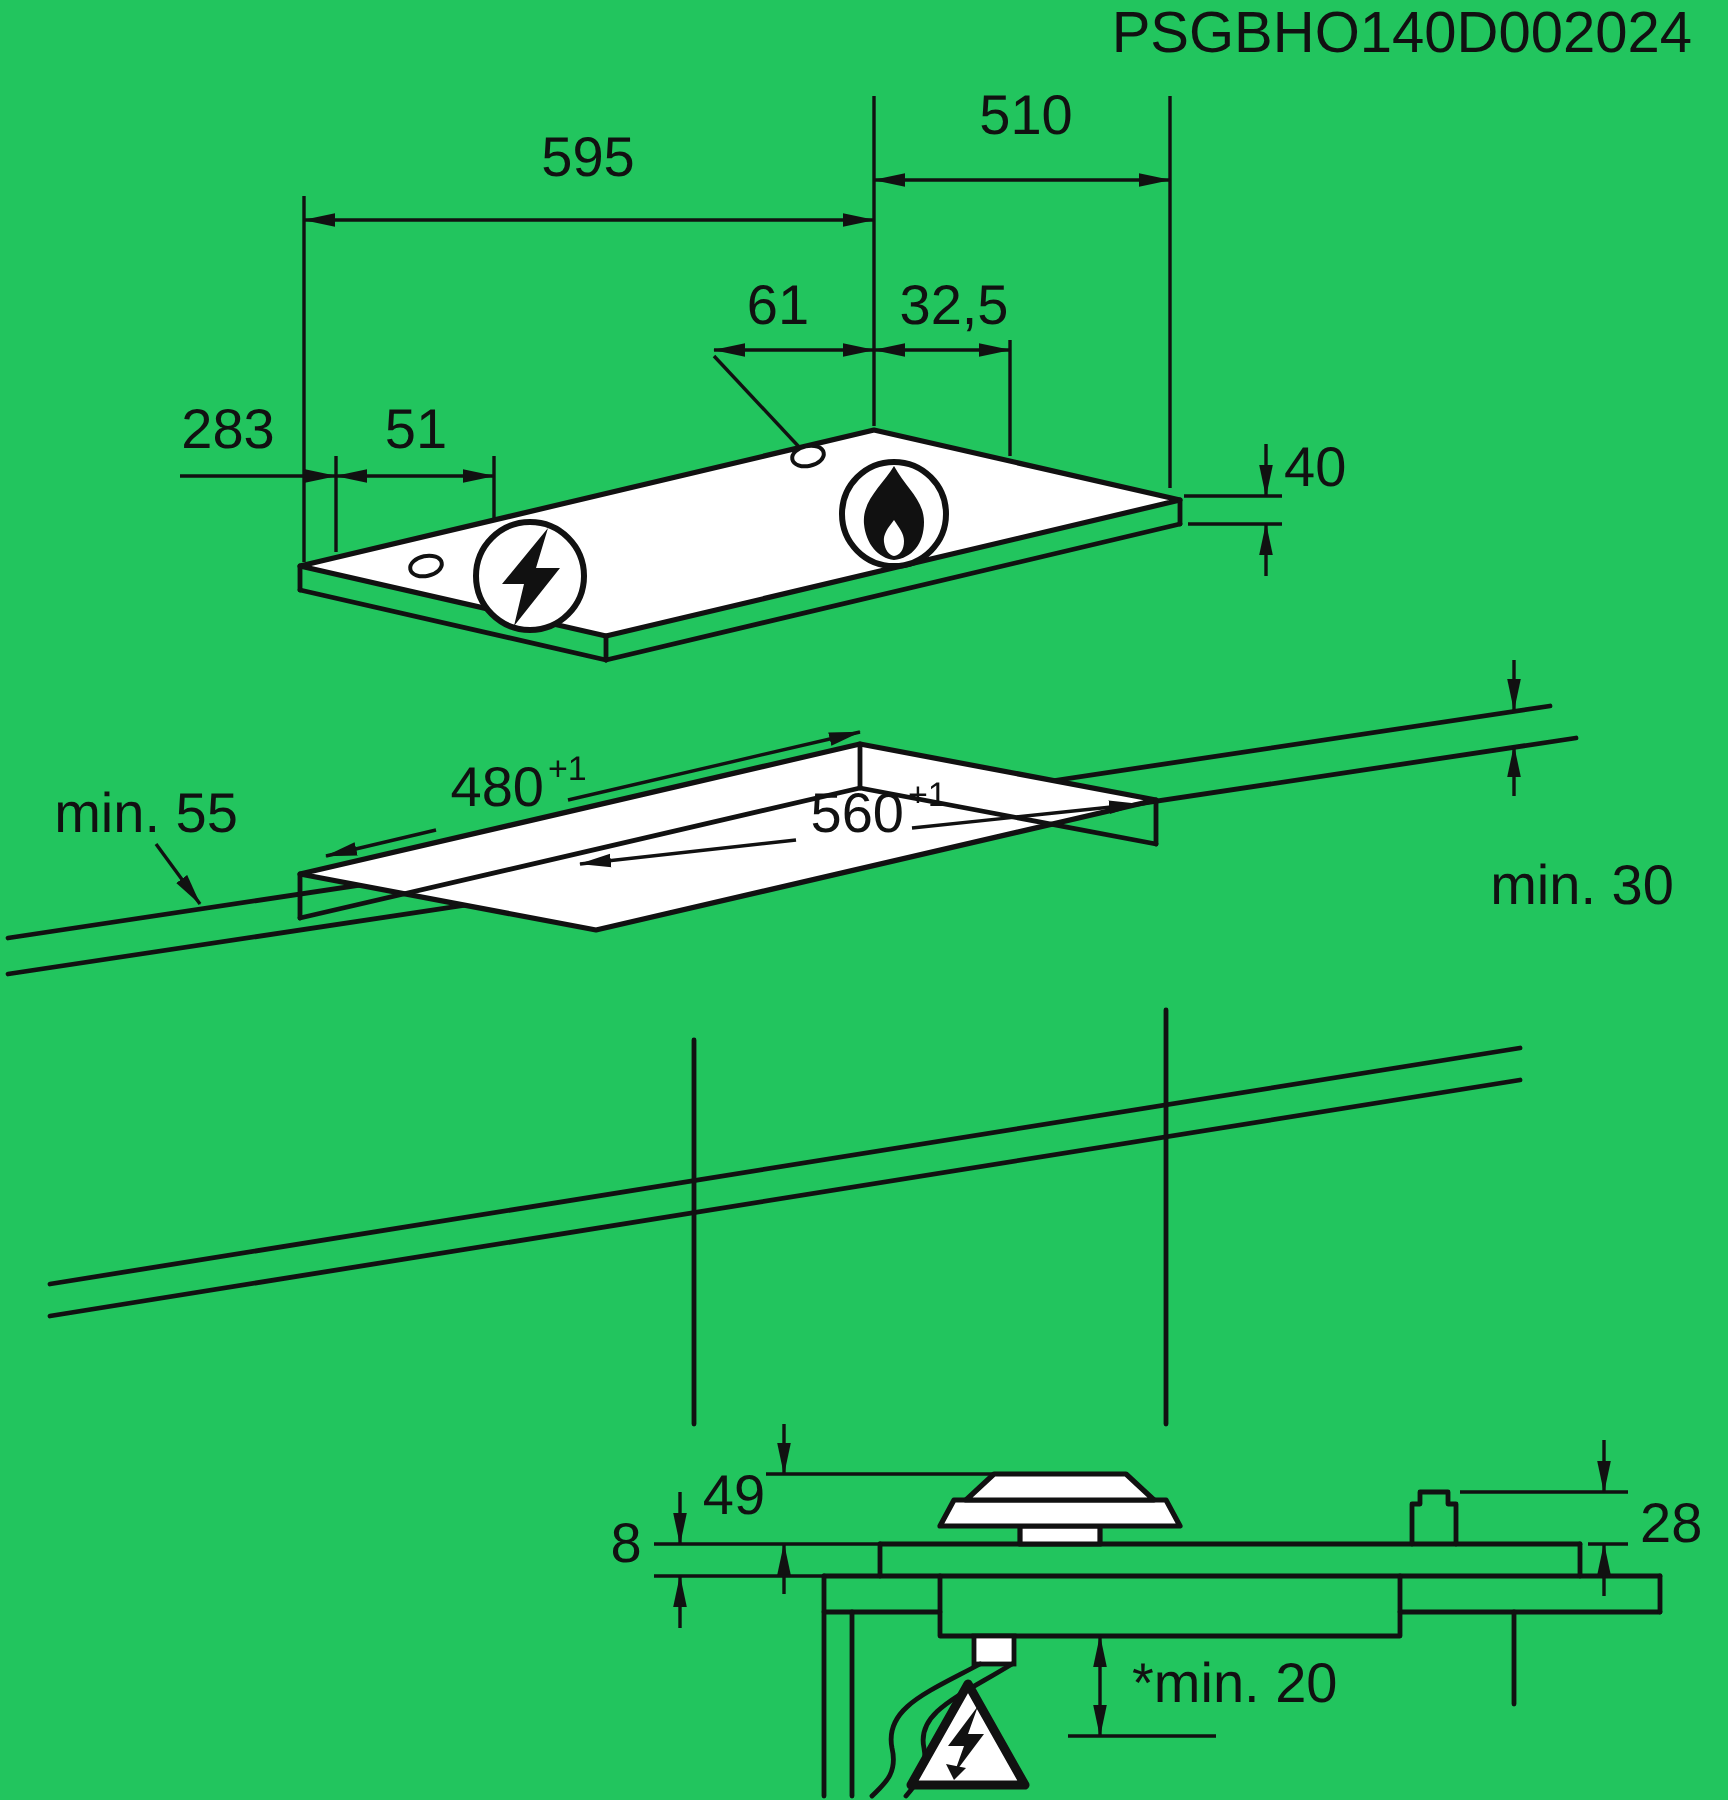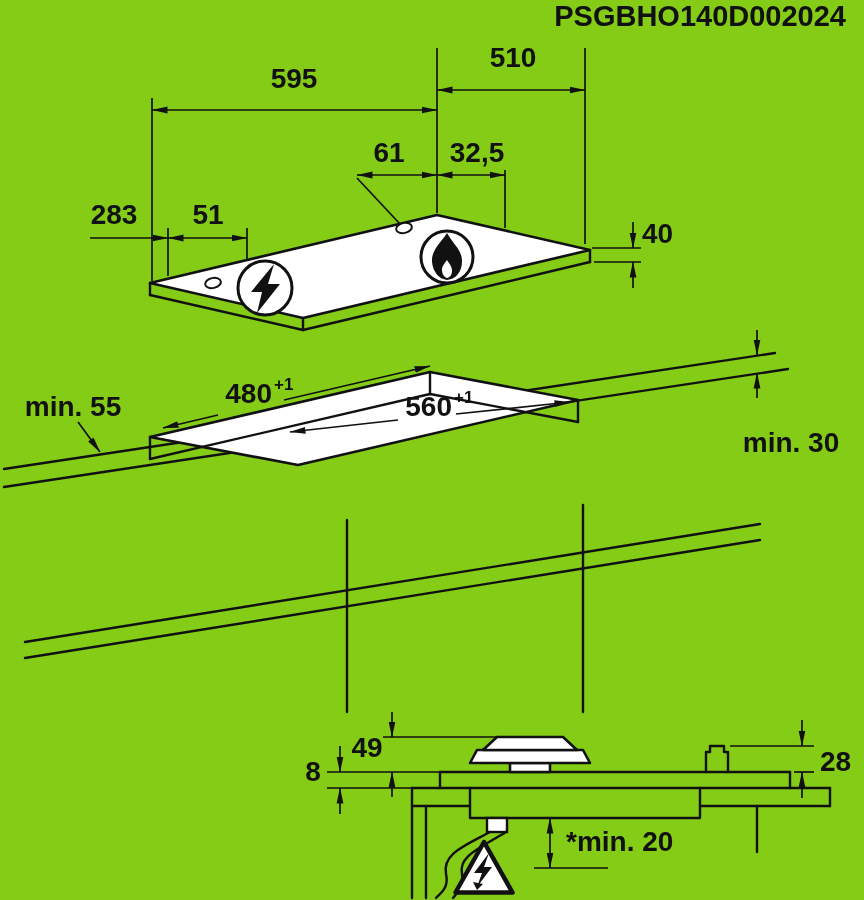--- a/index.html
+++ b/index.html
@@ -1,16 +1,16 @@
 <!DOCTYPE html>
 <html><head>
 <meta charset="utf-8">
 <style>
   html,body{margin:0;padding:0;background:#fff;}
-  .stage{position:relative;width:864px;height:900px;background:#84cc16;overflow:hidden;font-weight:bold;}
+  .stage{position:relative;width:864px;height:900px;background:#22c55e;overflow:hidden;}
   svg{display:block;}
   
   .ol{fill:#fff;stroke:#111;stroke-width:2.6;stroke-linejoin:round;}
   .ln{fill:none;stroke:#111;stroke-width:2.4;stroke-linejoin:round;stroke-linecap:round;}
   .tn{fill:none;stroke:#111;stroke-width:1.7;}
   .blk{fill:#111;stroke:none;}
   .wht{fill:#fff;stroke:none;}
   text{font-family:"Liberation Sans",sans-serif;font-size:28px;fill:#111;}
   .sup{font-size:17px;}
   .code{font-size:29px;}

